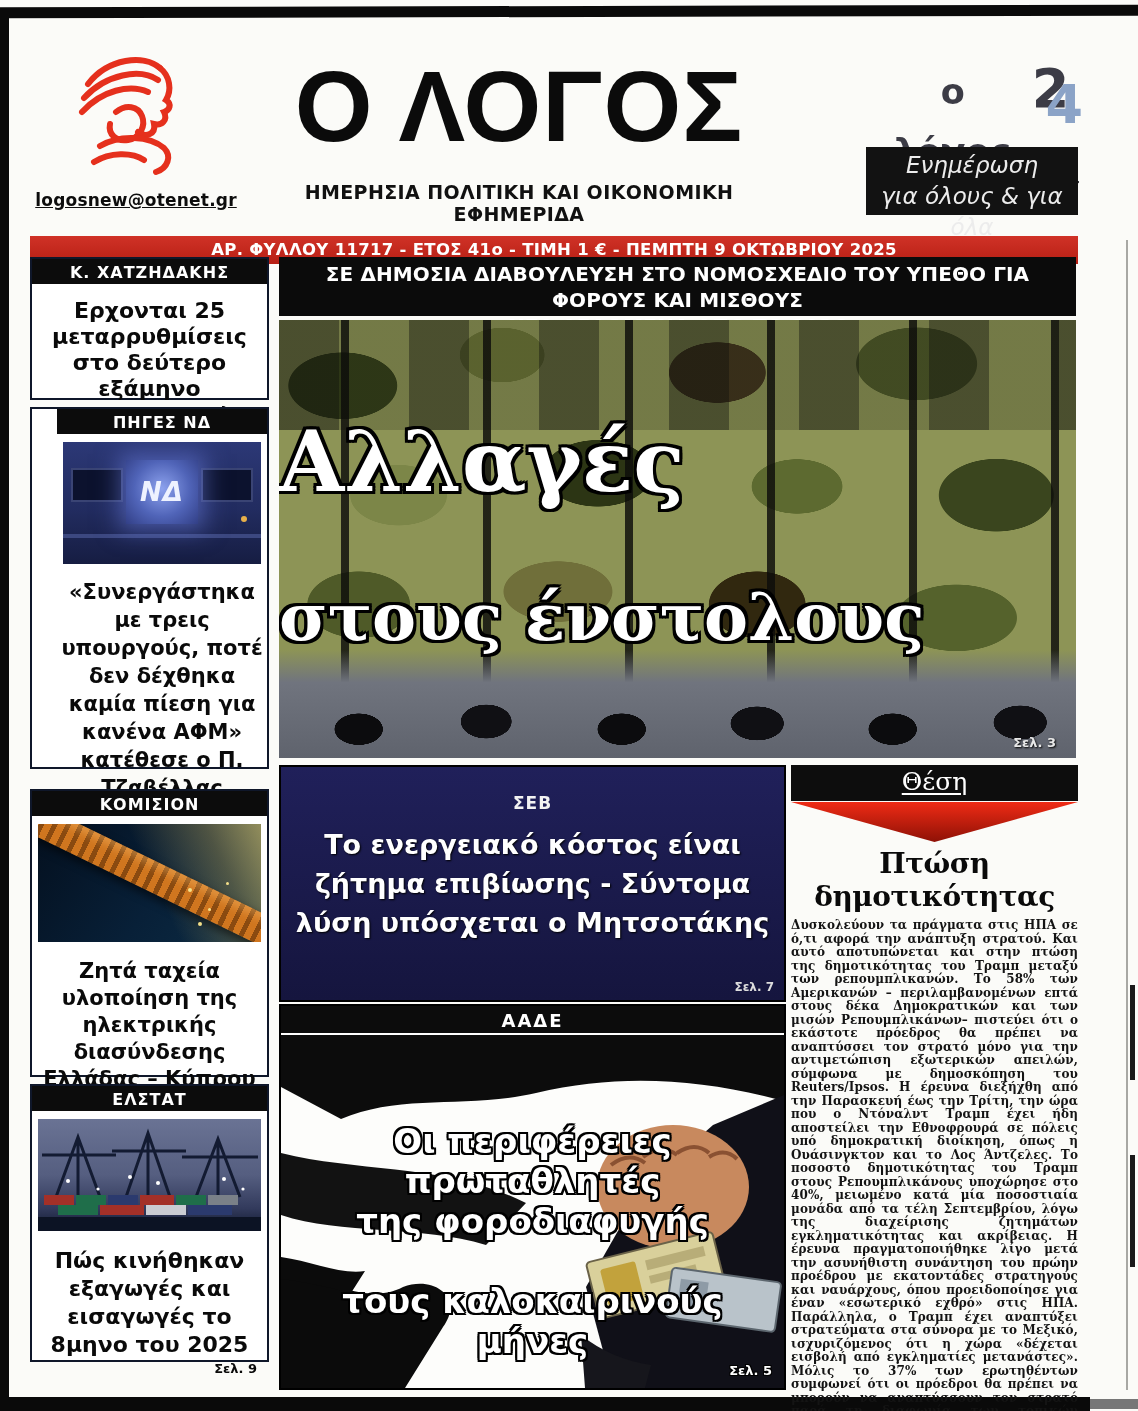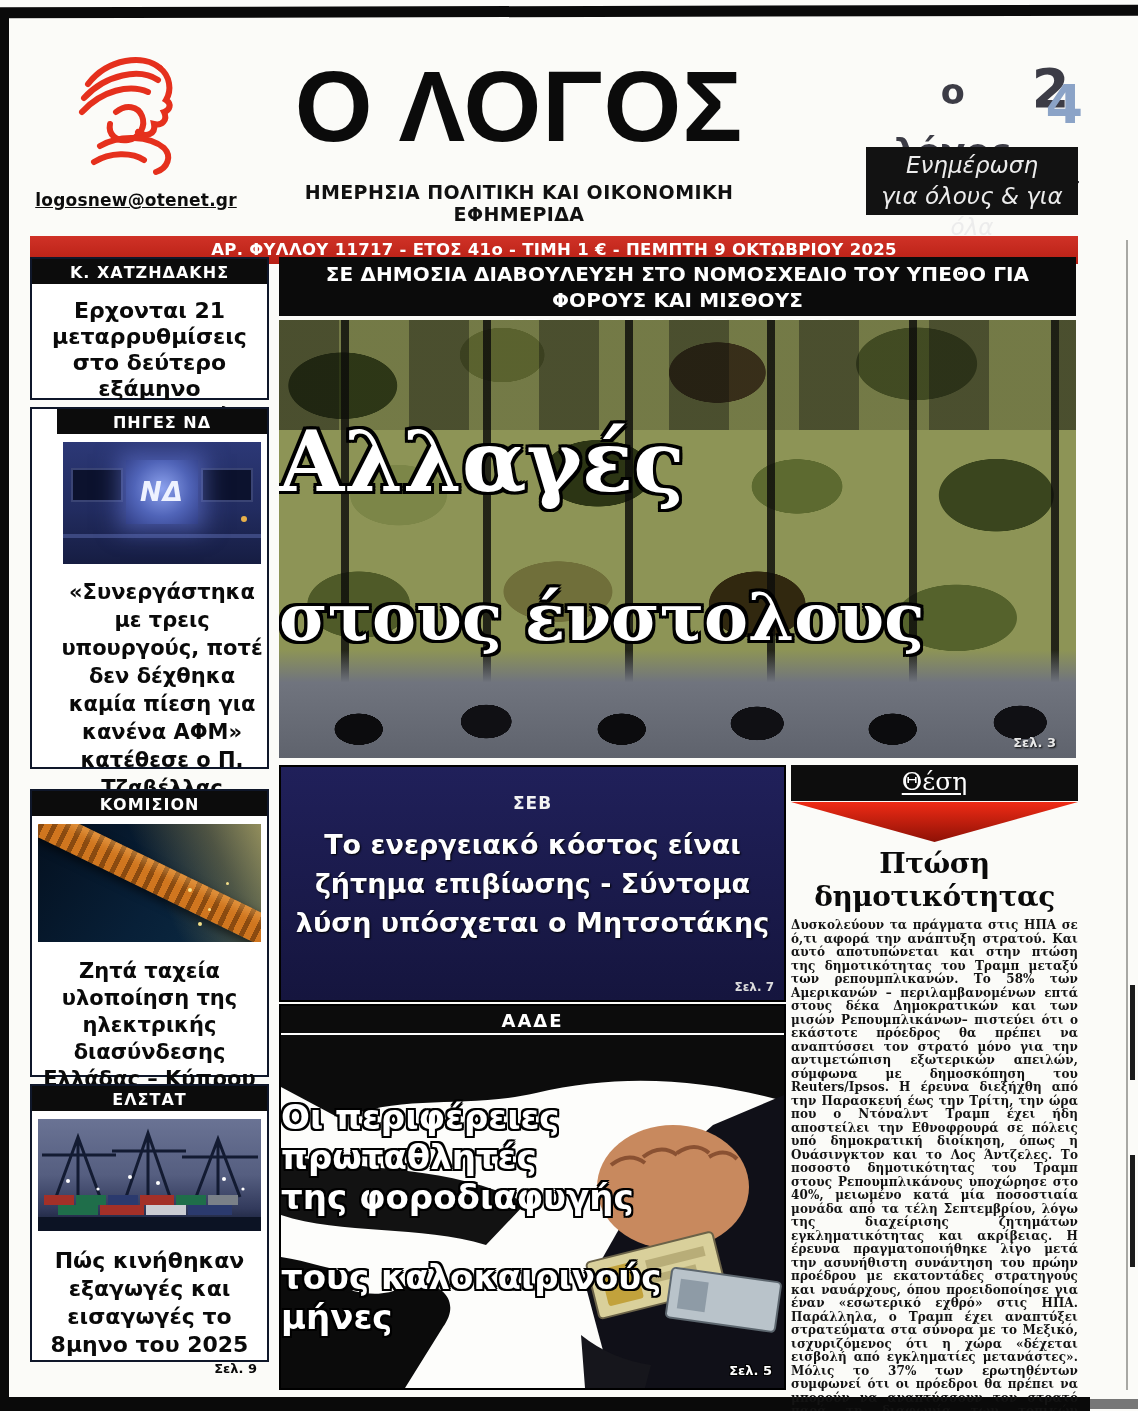--- a/index.html
+++ b/index.html
@@ -148,24 +148,24 @@
     font-size:28px; color:#0a0a0a; margin-top:5px; letter-spacing:-0.5px; }
   .op .body { margin-top:6px; text-align:justify; font-family:"DejaVu Serif", serif;
     font-weight:bold; font-size:12px; line-height:13.5px; color:#141414; letter-spacing:0.1px; }
 
   
   .aade { left:279px; top:1004px; width:507px; height:386px; border:2px solid #000; background:#fff; overflow:hidden; }
   .aade .kicker { background:#0c0c0c; color:#fff; text-align:center; font-size:18px; font-weight:bold;
     height:29px; line-height:29px; letter-spacing:2px; border-bottom:2px solid #fff; }
   .aade .photo { position:relative; width:100%; height:353px; background:#fdfdfb; }
   .aade .photo svg { position:absolute; inset:0; }
-  .aade-hl { position:absolute; left:0; width:100%; font-weight:bold; color:#fff;
+  .aade-hl { position:absolute; left:0; width:100%; text-align:center; font-weight:bold; color:#fff;
     font-size:34px;
     text-shadow:-2px -2px 0 #000, 2px -2px 0 #000, -2px 2px 0 #000, 2px 2px 0 #000,
-      0 -2px 0 #000, 0 2px 0 #000, -2px 0 0 #000, 2px 0 0 #000; }
+      0 -2px 0 #000, 0 2px 0 #000, -2px 0 0 #000, 2px 0 0 #000;margin-top:24px; }
   .aade-hl1 { top:62px; }
   .aade-hl2 { top:142px; }
   .aade-hl3 { top:222px; }
   .aade .spage { position:absolute; right:12px; bottom:10px; font-size:13px; font-weight:bold; color:#fff;
     text-shadow:-1px -1px 0 #000,1px -1px 0 #000,-1px 1px 0 #000,1px 1px 0 #000; }
 </style>
 </head>
 <body>
 
 <div id="page">
@@ -214,21 +214,21 @@
 
   <div class="abs issue-bar">ΑΡ. ΦΥΛΛΟΥ 11717 - ΕΤΟΣ 41ο - ΤΙΜΗ 1 € - ΠΕΜΠΤΗ 9 ΟΚΤΩΒΡΙΟΥ 2025</div>
 
   <div class="abs banner">
     <div>ΣΕ ΔΗΜΟΣΙΑ ΔΙΑΒΟΥΛΕΥΣΗ ΣΤΟ ΝΟΜΟΣΧΕΔΙΟ ΤΟΥ ΥΠΕΘΟ ΓΙΑ ΦΟΡΟΥΣ ΚΑΙ ΜΙΣΘΟΥΣ</div>
     <div>ΝΕΑ ΔΕΔΟΜΕΝΑ ΑΠΟ ΤΟ 2026</div>
   </div>
 
   <div class="abs sbox" id="sbox1">
     <div class="kicker">Κ. ΧΑΤΖΗΔΑΚΗΣ</div>
-    <div class="shl">Ερχονται 21 μεταρρυθμίσεις στο δεύτερο εξάμηνο</div>
+    <div class="shl">Ερχονται 25 μεταρρυθμίσεις στο δεύτερο εξάμηνο</div>
     <div class="spage">Σελ. 16</div>
   </div>
 
   <div class="abs sbox" id="sbox2">
     <div class="kicker">ΠΗΓΕΣ ΝΔ</div>
     <div class="simg img-nd">
       <div class="win" style="left:8px;"></div>
       <div class="win" style="right:8px;"></div>
       <div class="ledge"></div>
       <div class="sq">

